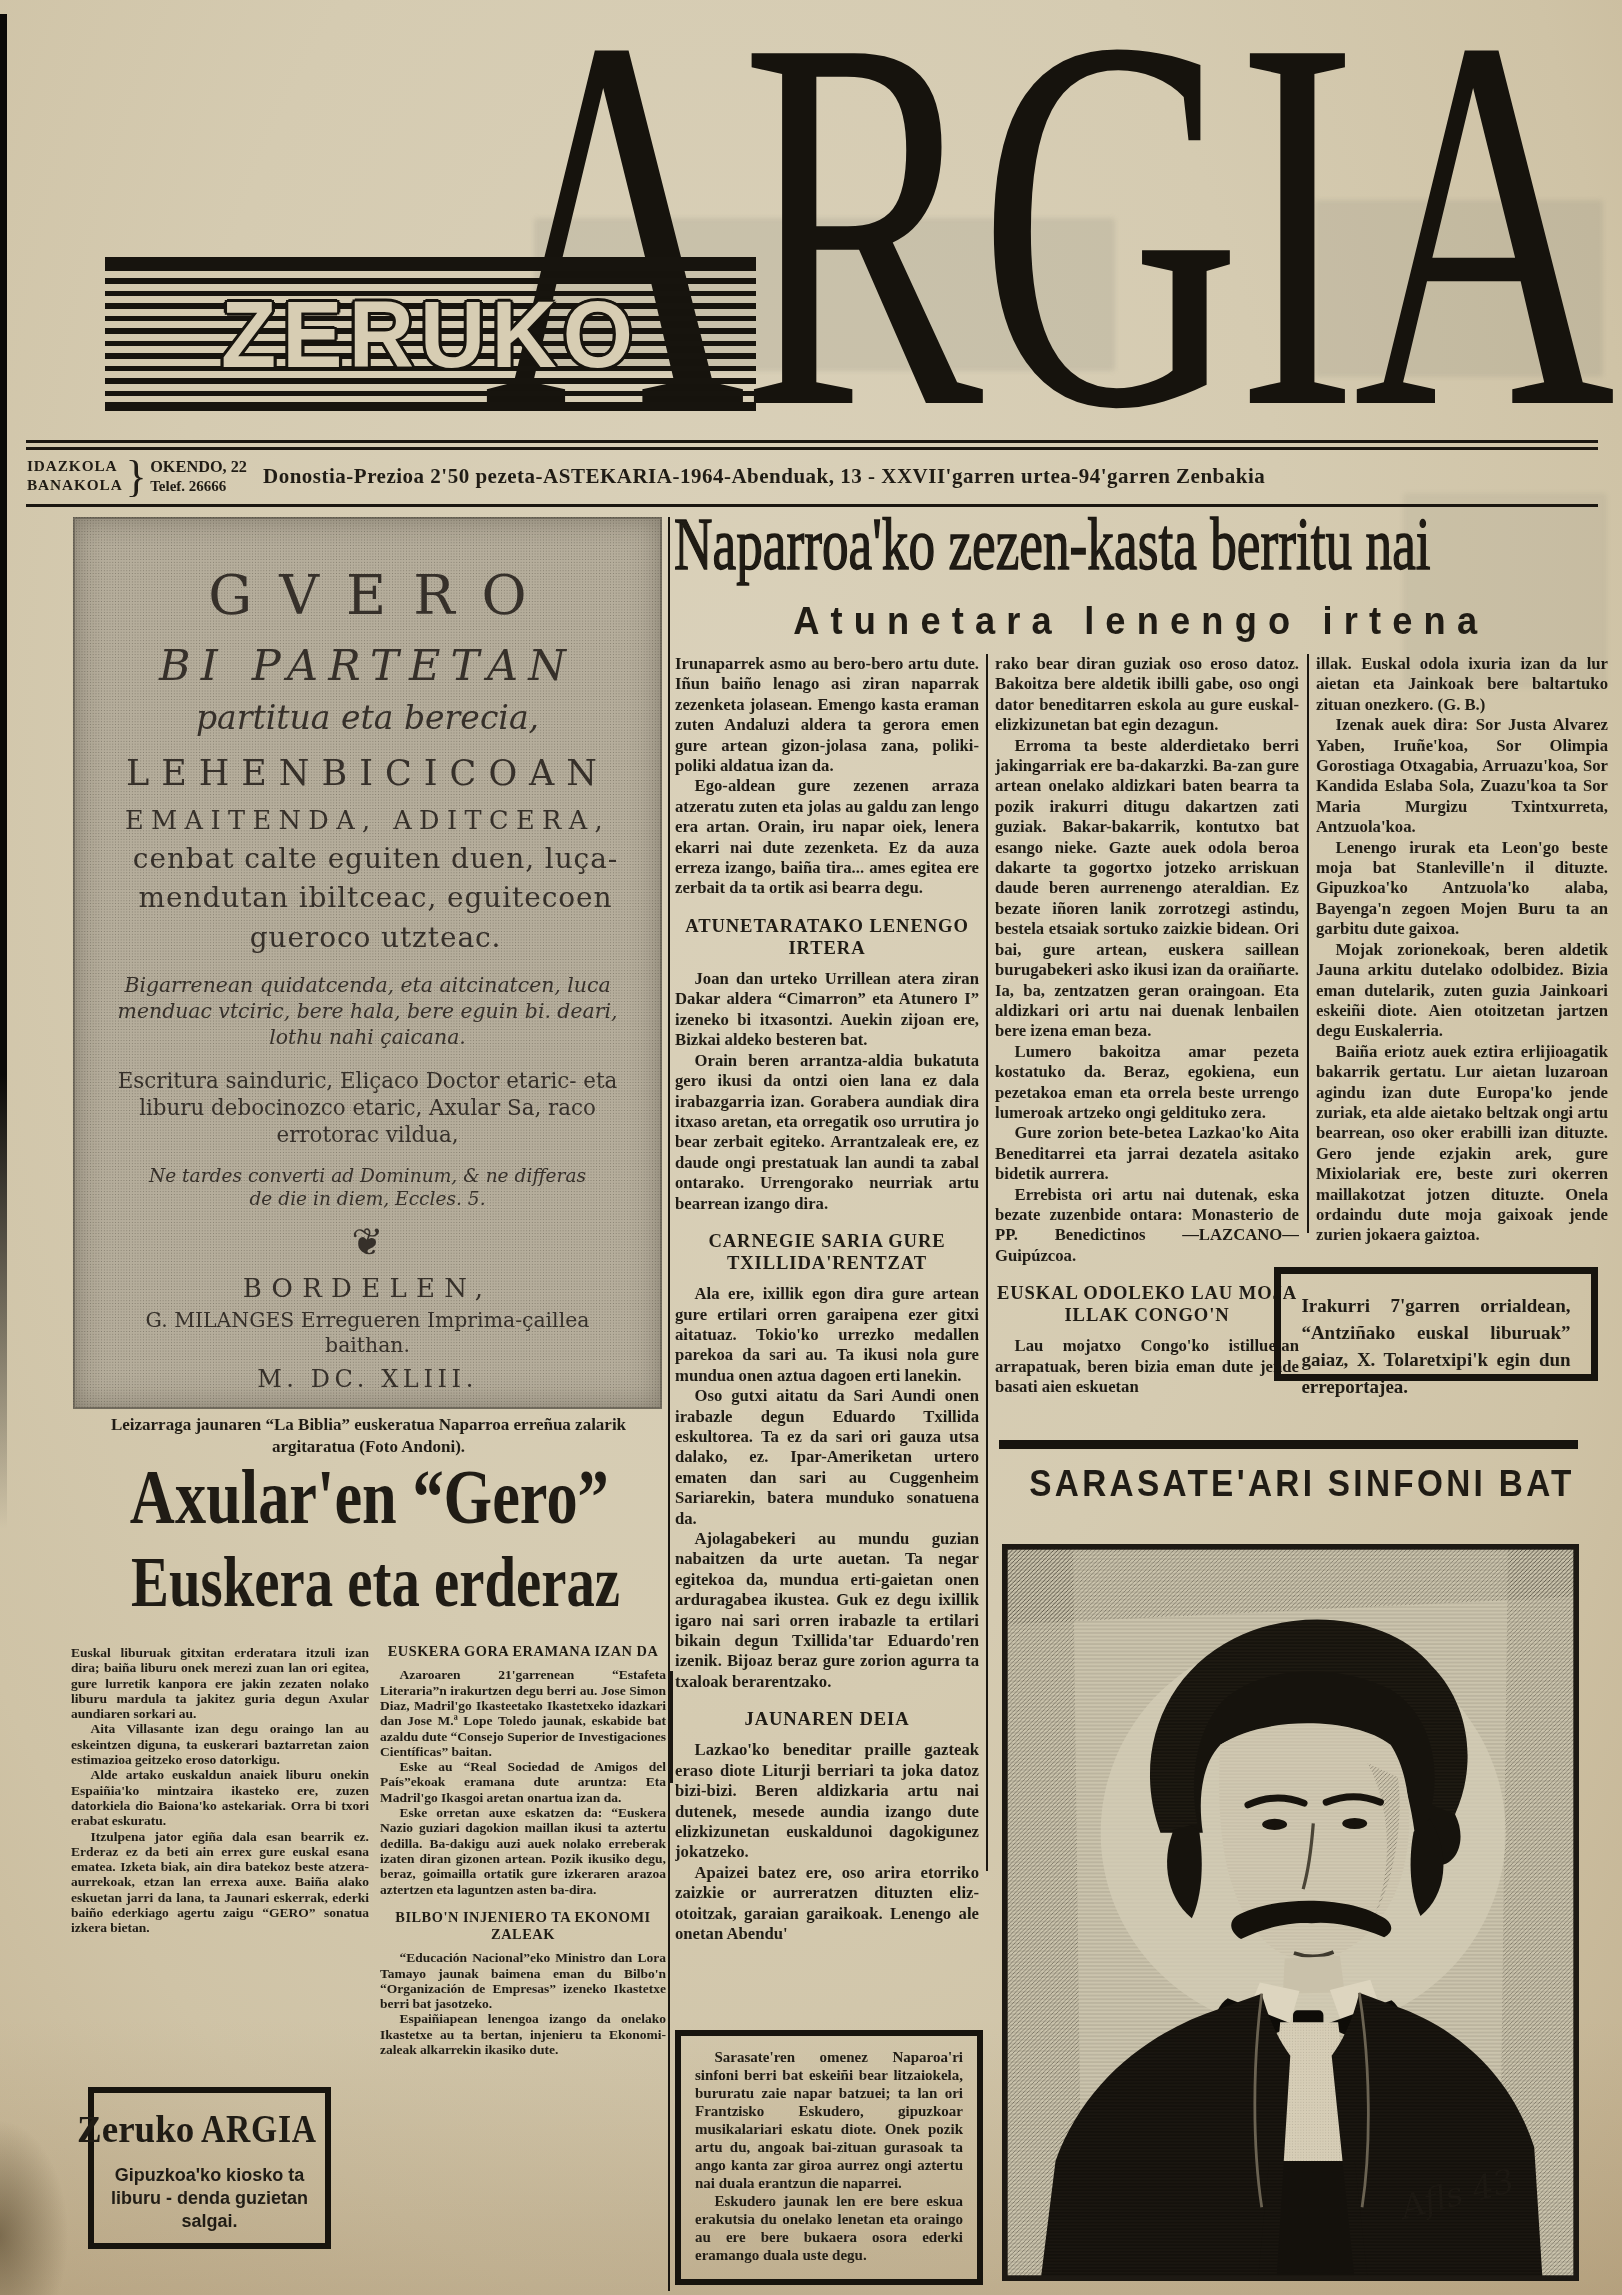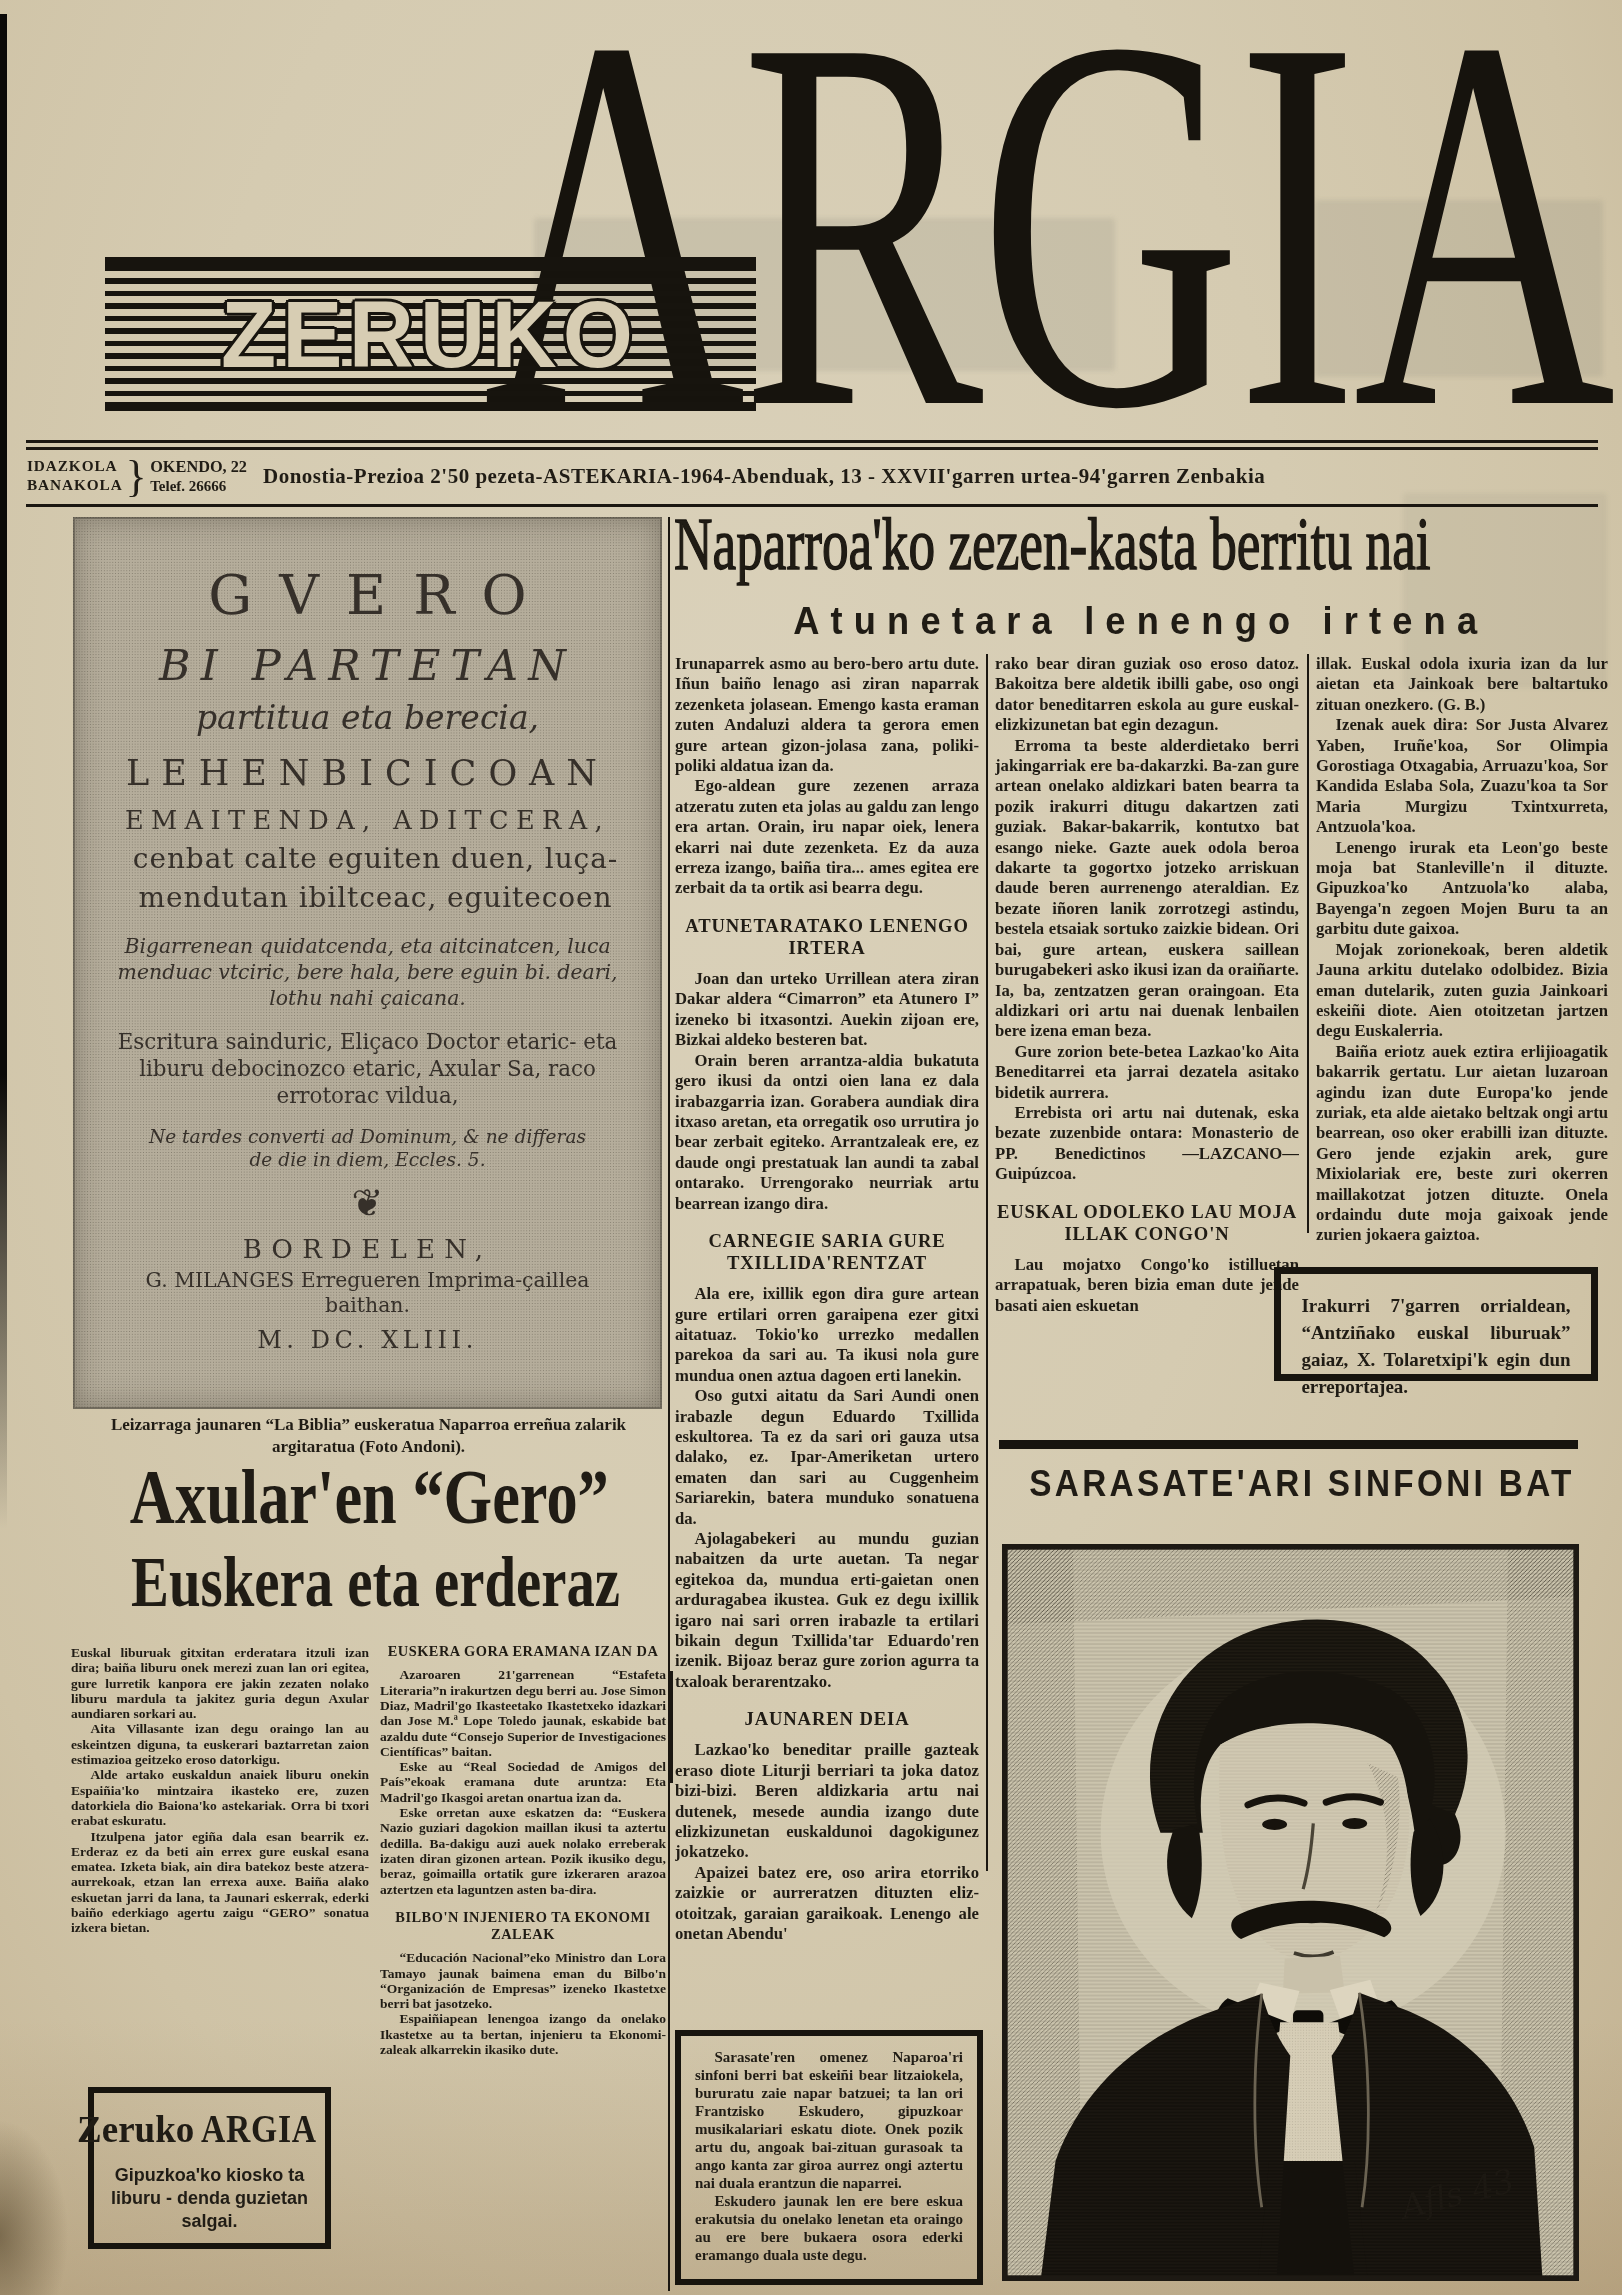--- a/index.html
+++ b/index.html
@@ -134,20 +134,21 @@
   <div class="rule" style="left:25.6px;top:504px;width:1572px;height:2.8px;"></div>
 
   <div id="book-figure" class="abs">
     <div class="bp-title">GVERO</div>
     <div class="bp-sub">BI PARTETAN</div>
     <div class="bp-partitua">partitua eta berecia,</div>
     <div class="bp-lehen">LEHENBICICOAN</div>
     <div class="bp-emai">EMAITENDA, ADITCERA,</div>
     <div class="bp-low">cenbat calte eguiten duen, luça-</div>
     <div class="bp-low">mendutan ibiltceac, eguitecoen</div>
+    <div class="bp-low">gueroco utzteac.</div>
     <div class="bp-ital">Bigarrenean quidatcenda, eta aitcinatcen, luca menduac vtciric, bere hala, bere eguin bi. deari, lothu nahi çaicana.</div>
     <div class="bp-escr">Escritura sainduric, Eliçaco Doctor etaric- eta liburu debocinozco etaric, Axular Sa, raco errotorac vildua,</div>
     <div class="bp-latin">Ne tardes converti ad Dominum, &amp; ne differas de die in diem, Eccles. 5.</div>
     <div class="bp-orn">❦</div>
     <div class="bp-city">BORDELEN,</div>
     <div class="bp-printer">G. MILANGES Erregueren Imprima-çaillea baithan.</div>
     <div class="bp-year">M. DC. XLIII.</div>
   </div>
   <div id="caption" class="abs">Leizarraga jaunaren “La Biblia” euskeratua Naparroa erreñua zalarik argitaratua (Foto Andoni).</div>
 
@@ -204,20 +205,21 @@
     <p class="p">Oso gutxi aitatu da Sari Aundi onen irabazle degun Eduardo Txillida eskultorea. Ta ez da sari ori gauza utsa dalako, ez. Ipar-Ameriketan urtero ematen dan sari au Cuggenheim Sariarekin, batera munduko sonatuena da.</p>
     <p class="p">Ajolagabekeri au mundu guzian nabaitzen da urte auetan. Ta negar egitekoa da, mundua erti-gaietan onen arduragabea ikustea. Guk ez degu ixillik igaro nai sari orren irabazle ta ertilari bikain degun Txillida'tar Eduardo'ren izenik. Bijoaz beraz gure zorion agurra ta txaloak berarentzako.</p>
     <div class="col-head">JAUNAREN DEIA</div>
     <p class="p">Lazkao'ko beneditar praille gazteak eraso diote Liturji berriari ta joka datoz bizi-bizi. Beren aldizkaria artu nai dutenek, mesede aundia izango dute elizkizunetan euskaldunoi dagokigunez jokatzeko.</p>
     <p class="p">Apaizei batez ere, oso arira etorriko zaizkie or aurreratzen dituzten eliz-otoitzak, garaian garaikoak. Lenengo ale onetan Abendu'</p>
   </div>
 
   <div id="m-col2" class="abs bodycol">
     <p class="p noindent">rako bear diran guziak oso eroso datoz. Bakoitza bere aldetik ibilli gabe, oso ongi dator beneditarren eskola au gure euskal-elizkizunetan bat egin dezagun.</p>
     <p class="p">Erroma ta beste alderdietako berri jakingarriak ere ba-dakarzki. Ba-zan gure artean onelako aldizkari baten bearra ta pozik irakurri ditugu dakartzen zati guziak. Bakar-bakarrik, kontutxo bat esango nieke. Gazte auek odola beroa dakarte ta gogortxo jotzeko arriskuan daude beren aurrenengo ateraldian. Ez bezate iñoren lanik zorrotzegi astindu, bestela etsaiak sortuko zaizkie bidean. Ori bai, gure artean, euskera saillean burugabekeri asko ikusi izan da oraiñarte. Ia, ba, zentzatzen geran oraingoan. Eta aldizkari ori artu nai duenak lenbailen bere izena eman beza.</p>
+    <p class="p">Lumero bakoitza amar pezeta kostatuko da. Beraz, egokiena, eun pezetakoa eman eta orrela beste urrengo lumeroak artzeko ongi geldituko zera.</p>
     <p class="p">Gure zorion bete-betea Lazkao'ko Aita Beneditarrei eta jarrai dezatela asitako bidetik aurrera.</p>
     <p class="p">Errebista ori artu nai dutenak, eska bezate zuzenbide ontara: Monasterio de PP. Benedictinos —LAZCANO— Guipúzcoa.</p>
     <div class="col-head">EUSKAL ODOLEKO LAU MOJA ILLAK CONGO'N</div>
     <p class="p">Lau mojatxo Congo'ko istilluetan arrapatuak, beren bizia eman dute jende basati aien eskuetan</p>
   </div>
 
   <div id="m-col3" class="abs bodycol">
     <p class="p noindent">illak. Euskal odola ixuria izan da lur aietan eta Jainkoak bere baltartuko zituan onezkero. (G. B.)</p>
     <p class="p">Izenak auek dira: Sor Justa Alvarez Yaben, Iruñe'koa, Sor Olimpia Gorostiaga Otxagabia, Arruazu'koa, Sor Kandida Eslaba Sola, Zuazu'koa ta Sor Maria Murgizu Txintxurreta, Antzuola'koa.</p>
     <p class="p">Lenengo irurak eta Leon'go beste moja bat Stanleville'n il dituzte. Gipuzkoa'ko Antzuola'ko alaba, Bayenga'n zegoen Mojen Buru ta an garbitu dute gaixoa.</p>

